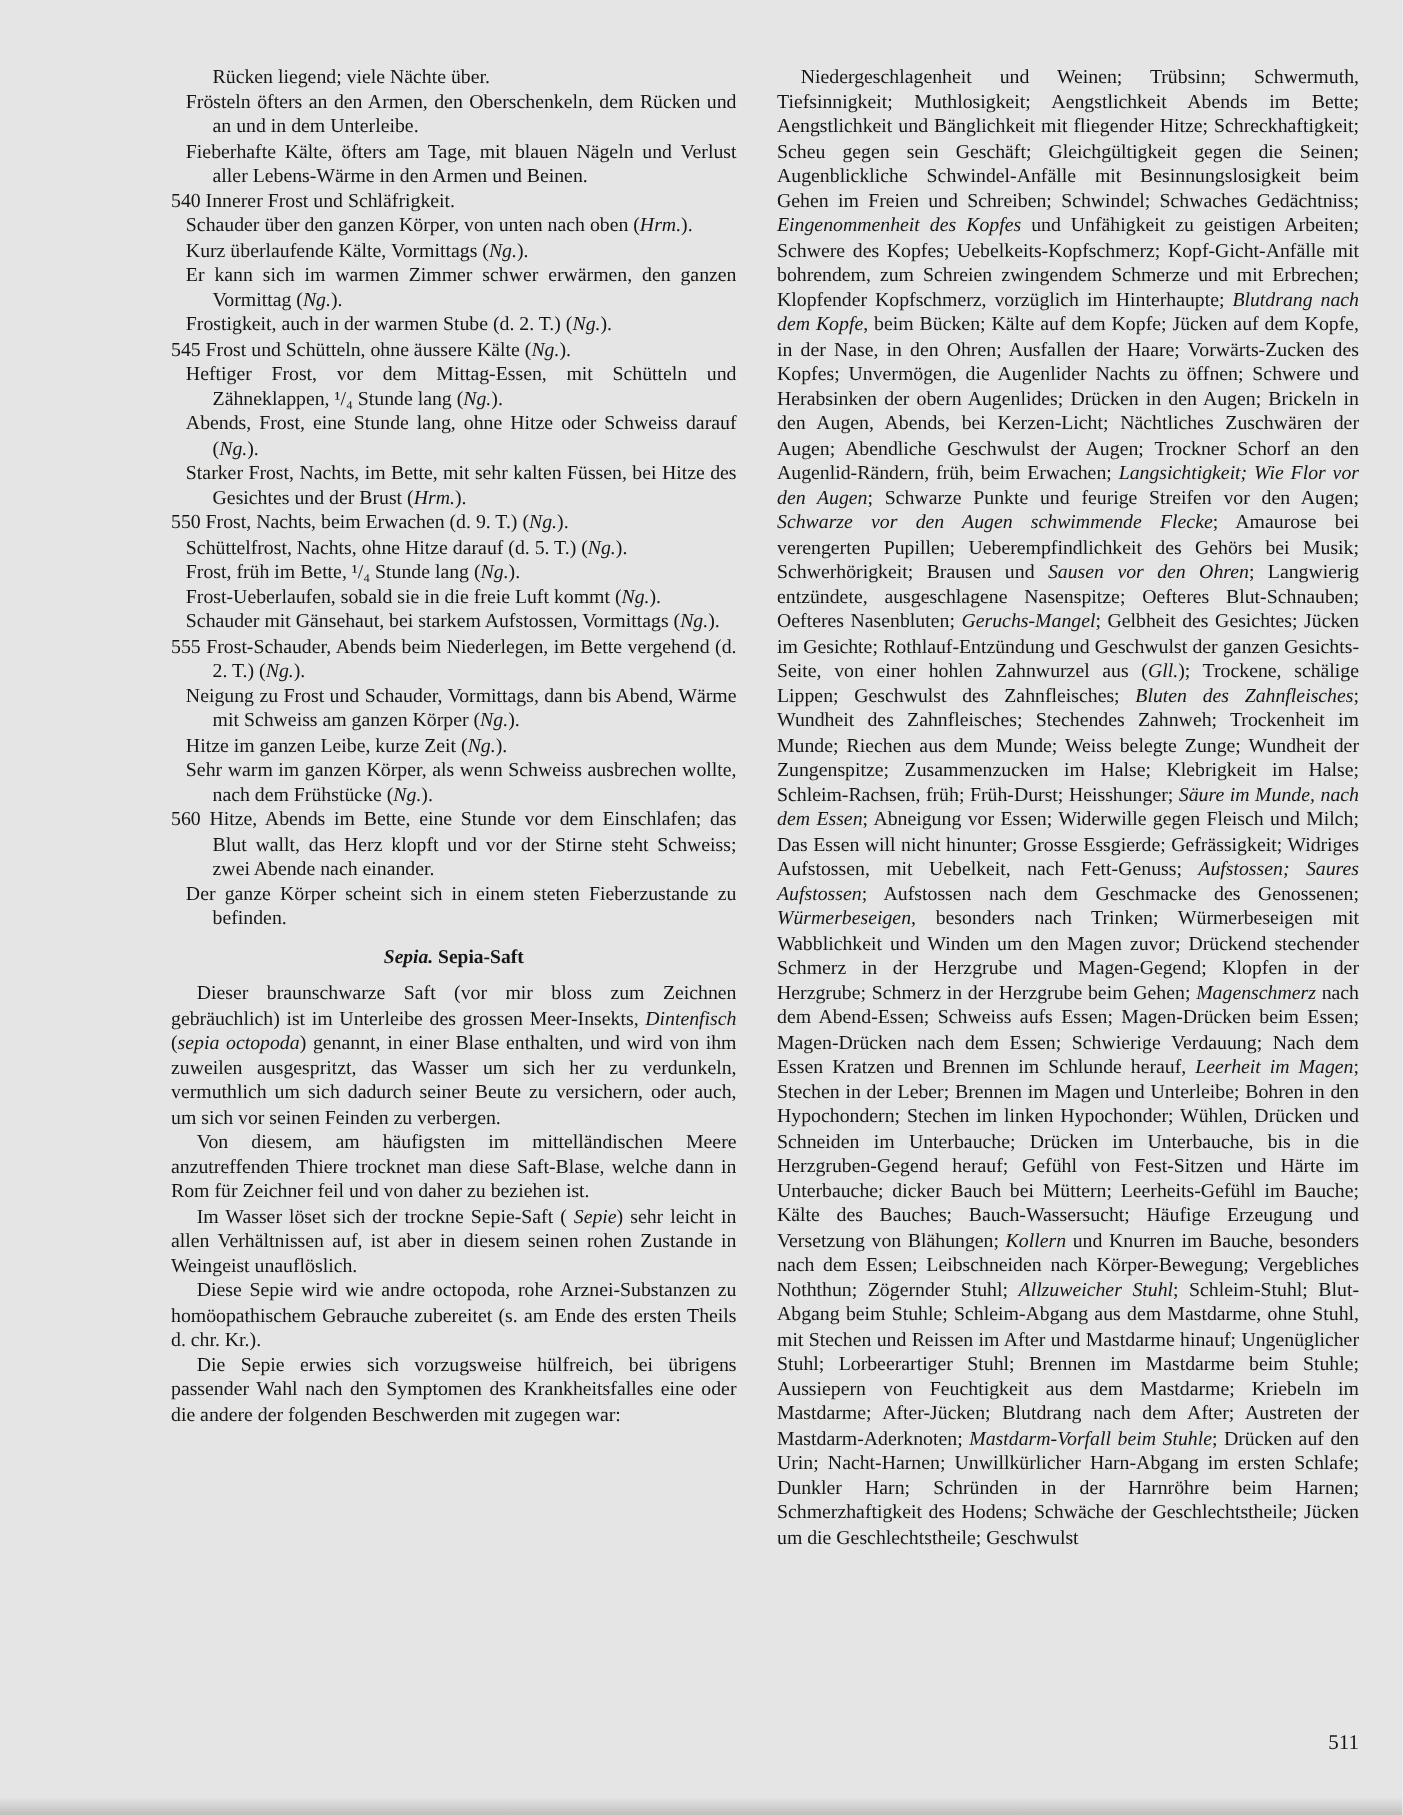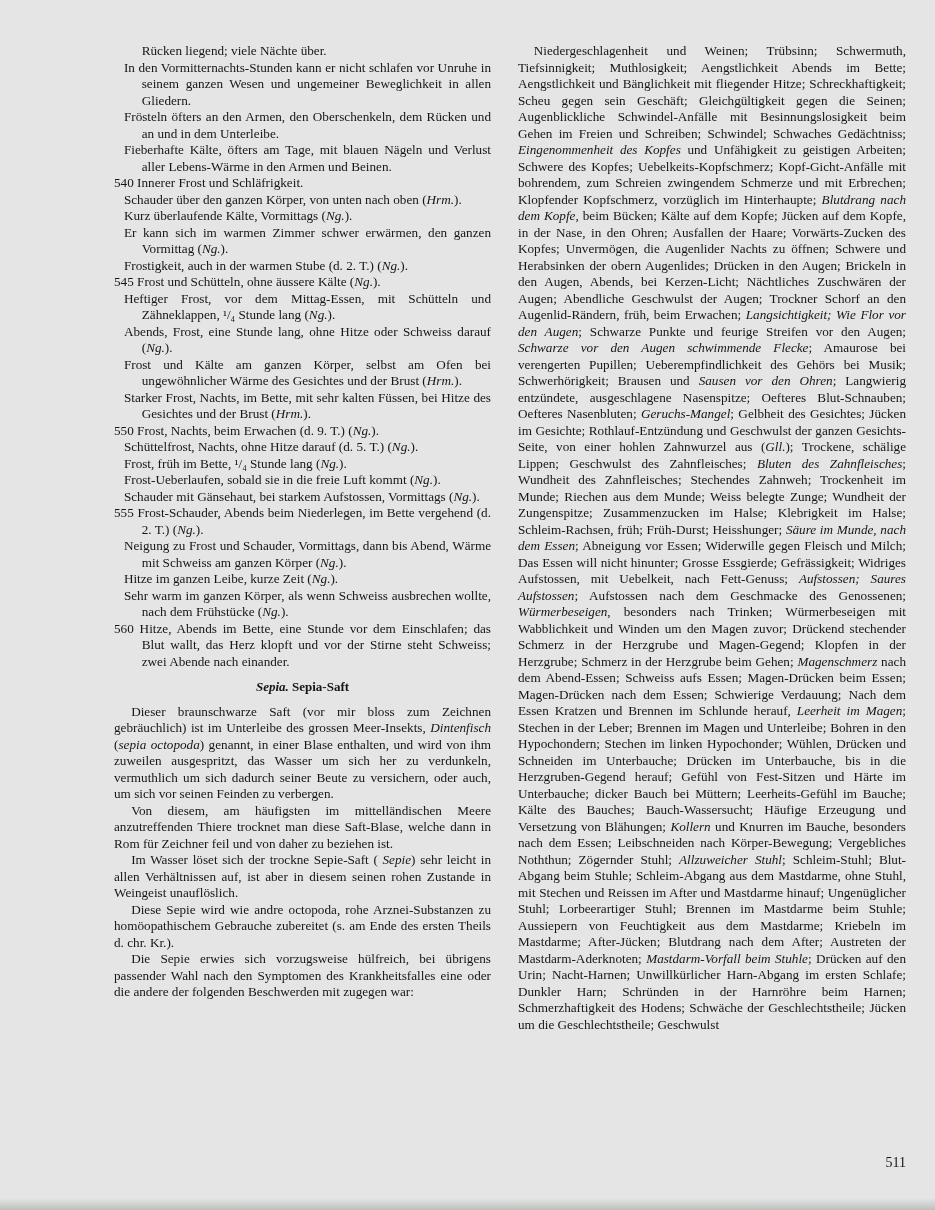--- a/index.html
+++ b/index.html
@@ -50,43 +50,42 @@
     text-align: right; font-size: 14px;
   }
 </style>
 </head>
 <body>
 
 <div class="page">
 
   <div class="col col-left">
     <div class="sym cont">Rücken liegend; viele Nächte über.</div>
-    <div class="sym">In den Vormitternachts-Stunden kann er nicht schlafen vor Unruhe in seinem ganzen Wesen und ungemeiner Beweglichkeit in allen Gliedern.</div>
     <div class="sym">Frösteln öfters an den Armen, den Oberschenkeln, dem Rücken und an und in dem Unterleibe.</div>
     <div class="sym">Fieberhafte Kälte, öfters am Tage, mit blauen Nägeln und Verlust aller Lebens-Wärme in den Armen und Beinen.</div>
     <div class="sym numd">540 Innerer Frost und Schläfrigkeit.</div>
     <div class="sym">Schauder über den ganzen Körper, von unten nach oben (<span class="st-i">Hrm.</span>).</div>
     <div class="sym">Kurz überlaufende Kälte, Vormittags (<span class="st-i">Ng.</span>).</div>
     <div class="sym">Er kann sich im warmen Zimmer schwer erwärmen, den ganzen Vormittag (<span class="st-i">Ng.</span>).</div>
     <div class="sym">Frostigkeit, auch in der warmen Stube (d. 2. T.) (<span class="st-i">Ng.</span>).</div>
     <div class="sym numd">545 Frost und Schütteln, ohne äussere Kälte (<span class="st-i">Ng.</span>).</div>
     <div class="sym">Heftiger Frost, vor dem Mittag-Essen, mit Schütteln und Zähneklappen, ¹/₄ Stunde lang (<span class="st-i">Ng.</span>).</div>
     <div class="sym">Abends, Frost, eine Stunde lang, ohne Hitze oder Schweiss darauf (<span class="st-i">Ng.</span>).</div>
-    <div class="sym">Frost und Kälte am ganzen Körper, selbst am Ofen bei ungewöhnlicher Wärme des Gesichtes und der Brust (<span class="st-i">Hrm.</span>).</div>
     <div class="sym">Starker Frost, Nachts, im Bette, mit sehr kalten Füssen, bei Hitze des Gesichtes und der Brust (<span class="st-i">Hrm.</span>).</div>
     <div class="sym numd">550 Frost, Nachts, beim Erwachen (d. 9. T.) (<span class="st-i">Ng.</span>).</div>
     <div class="sym">Schüttelfrost, Nachts, ohne Hitze darauf (d. 5. T.) (<span class="st-i">Ng.</span>).</div>
     <div class="sym">Frost, früh im Bette, ¹/₄ Stunde lang (<span class="st-i">Ng.</span>).</div>
     <div class="sym">Frost-Ueberlaufen, sobald sie in die freie Luft kommt (<span class="st-i">Ng.</span>).</div>
     <div class="sym">Schauder mit Gänsehaut, bei starkem Aufstossen, Vormittags (<span class="st-i">Ng.</span>).</div>
     <div class="sym numd">555 Frost-Schauder, Abends beim Niederlegen, im Bette vergehend (d. 2. T.) (<span class="st-i">Ng.</span>).</div>
     <div class="sym">Neigung zu Frost und Schauder, Vormittags, dann bis Abend, Wärme mit Schweiss am ganzen Körper (<span class="st-i">Ng.</span>).</div>
     <div class="sym">Hitze im ganzen Leibe, kurze Zeit (<span class="st-i">Ng.</span>).</div>
     <div class="sym">Sehr warm im ganzen Körper, als wenn Schweiss ausbrechen wollte, nach dem Frühstücke (<span class="st-i">Ng.</span>).</div>
     <div class="sym numd">560 Hitze, Abends im Bette, eine Stunde vor dem Einschlafen; das Blut wallt, das Herz klopft und vor der Stirne steht Schweiss; zwei Abende nach einander.</div>
+    <div class="sym">Der ganze Körper scheint sich in einem steten Fieberzustande zu befinden.</div>
 
     <div class="heading"><span class="st-bi">Sepia.</span><span class="st-b"> Sepia-Saft</span></div>
 
     <div class="para">Dieser braunschwarze Saft (vor mir bloss zum Zeichnen gebräuchlich) ist im Unterleibe des grossen Meer-Insekts, <span class="st-i">Dintenfisch</span> (<span class="st-i">sepia octopoda</span>) genannt, in einer Blase enthalten, und wird von ihm zuweilen ausgespritzt, das Wasser um sich her zu verdunkeln, vermuthlich um sich dadurch seiner Beute zu versichern, oder auch, um sich vor seinen Feinden zu verbergen.</div>
     <div class="para">Von diesem, am häufigsten im mittelländischen Meere anzutreffenden Thiere trocknet man diese Saft-Blase, welche dann in Rom für Zeichner feil und von daher zu beziehen ist.</div>
     <div class="para">Im Wasser löset sich der trockne Sepie-Saft ( <span class="st-i">Sepie</span>) sehr leicht in allen Verhältnissen auf, ist aber in diesem seinen rohen Zustande in Weingeist unauflöslich.</div>
     <div class="para">Diese Sepie wird wie andre octopoda, rohe Arznei-Substanzen zu homöopathischem Gebrauche zubereitet (s. am Ende des ersten Theils d. chr. Kr.).</div>
     <div class="para">Die Sepie erwies sich vorzugsweise hülfreich, bei übrigens passender Wahl nach den Symptomen des Krankheitsfalles eine oder die andere der folgenden Beschwerden mit zugegen war:</div>
   </div>
 

